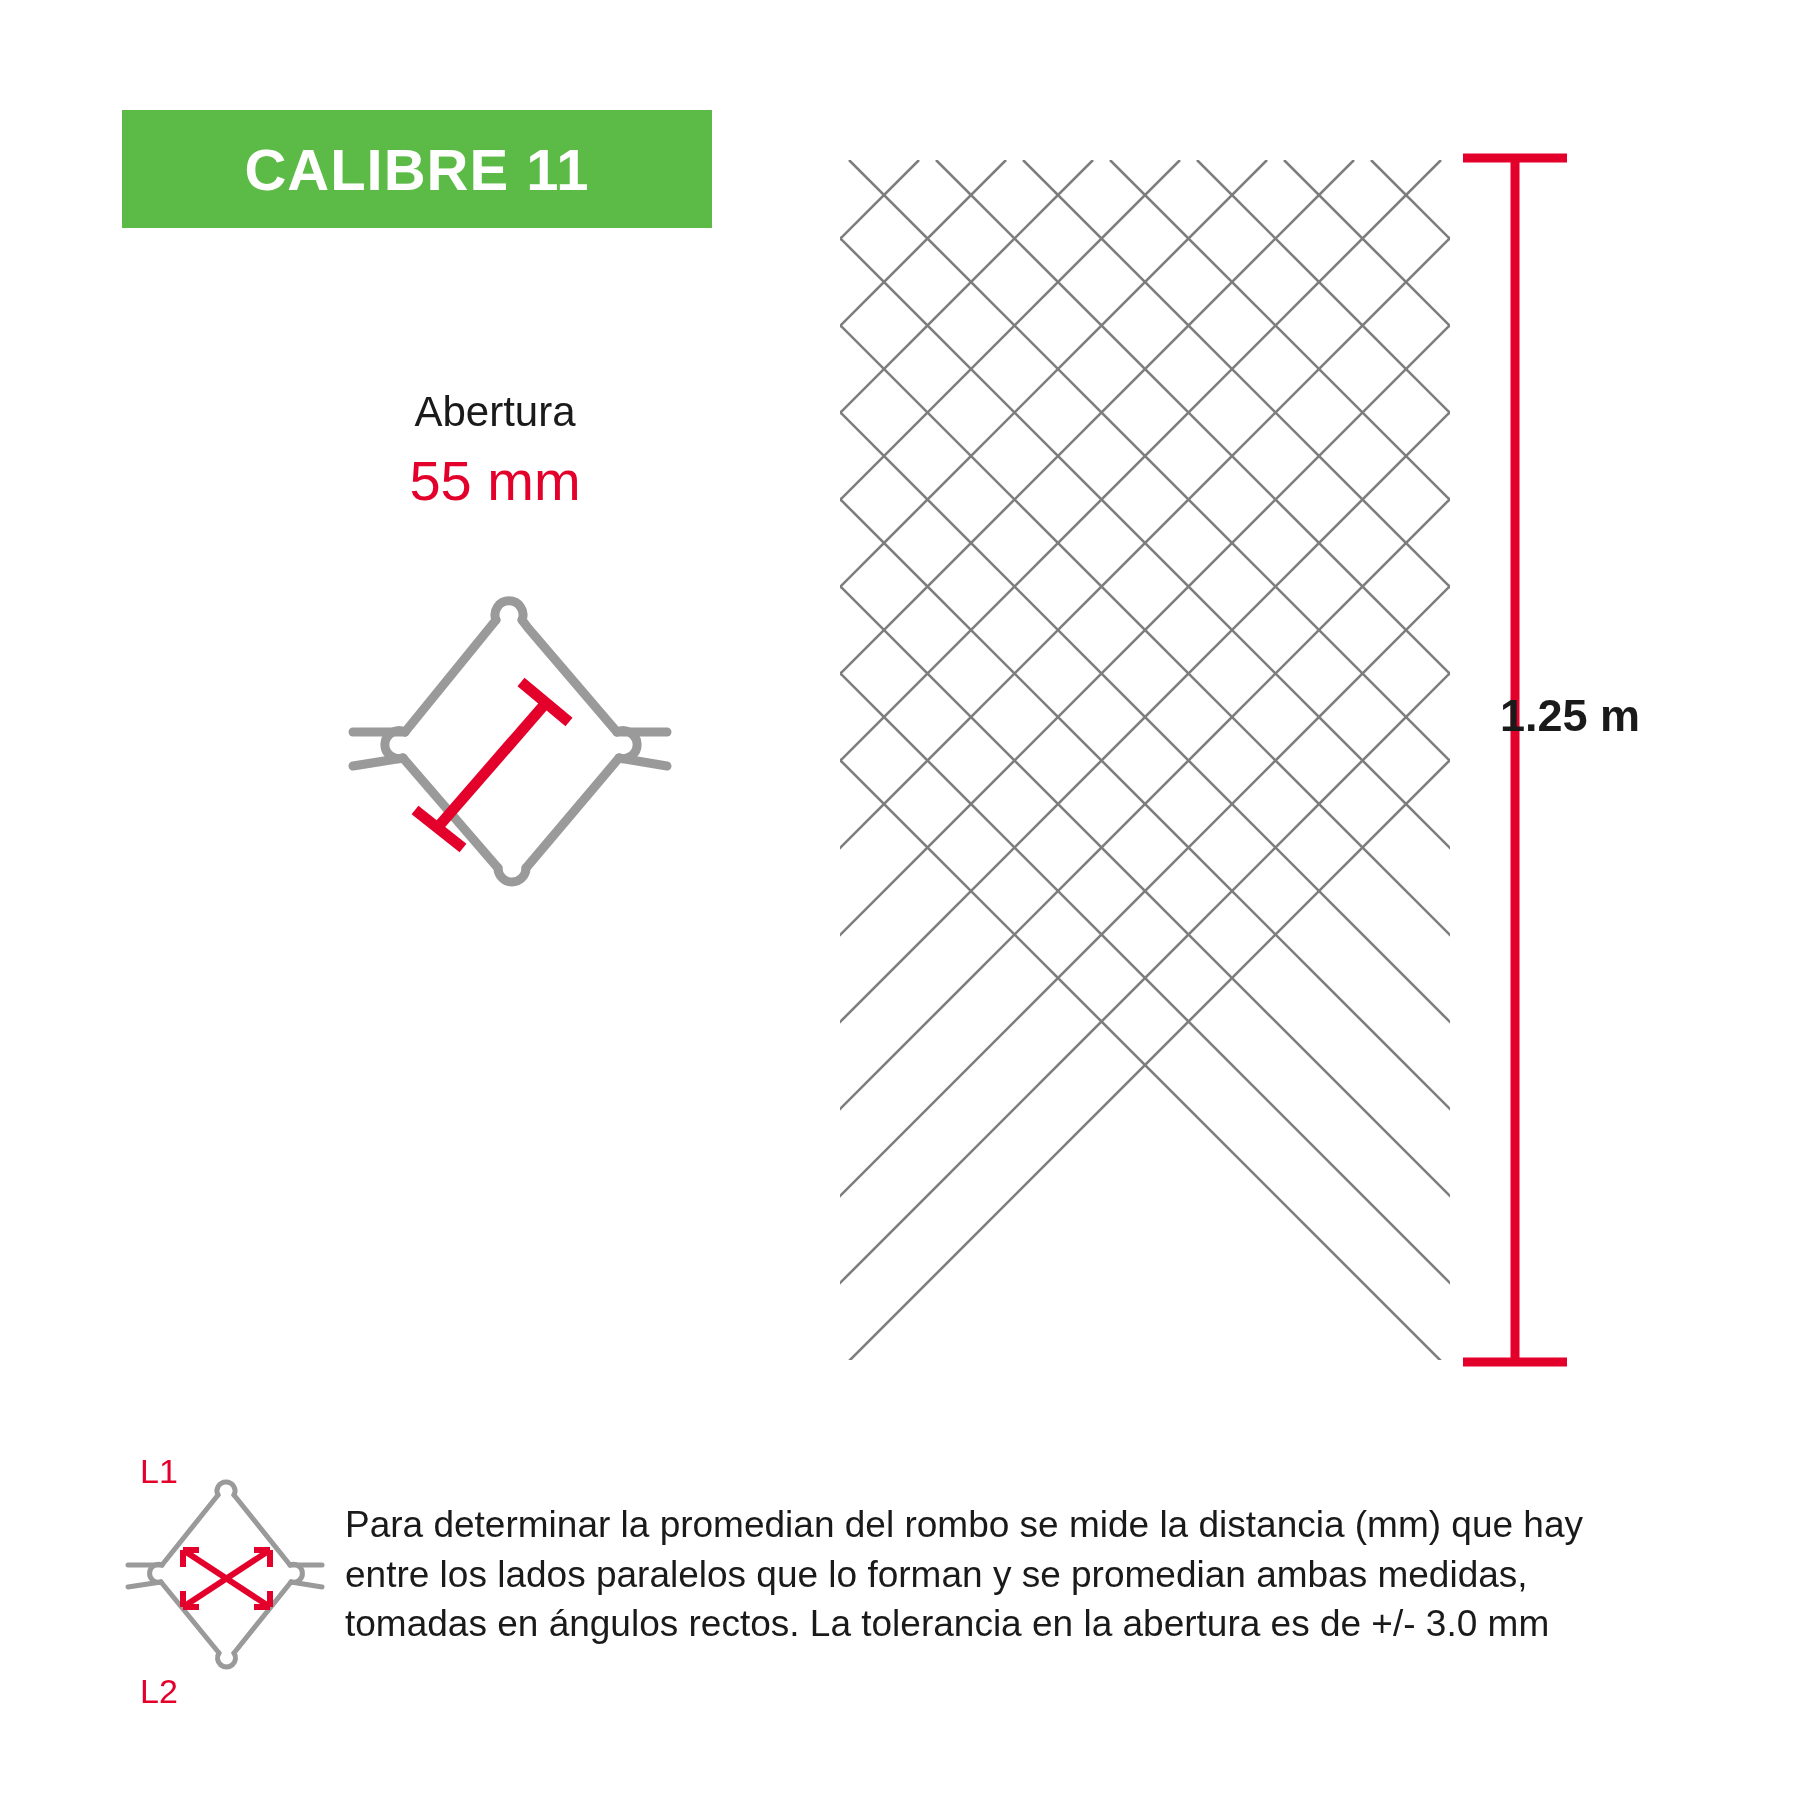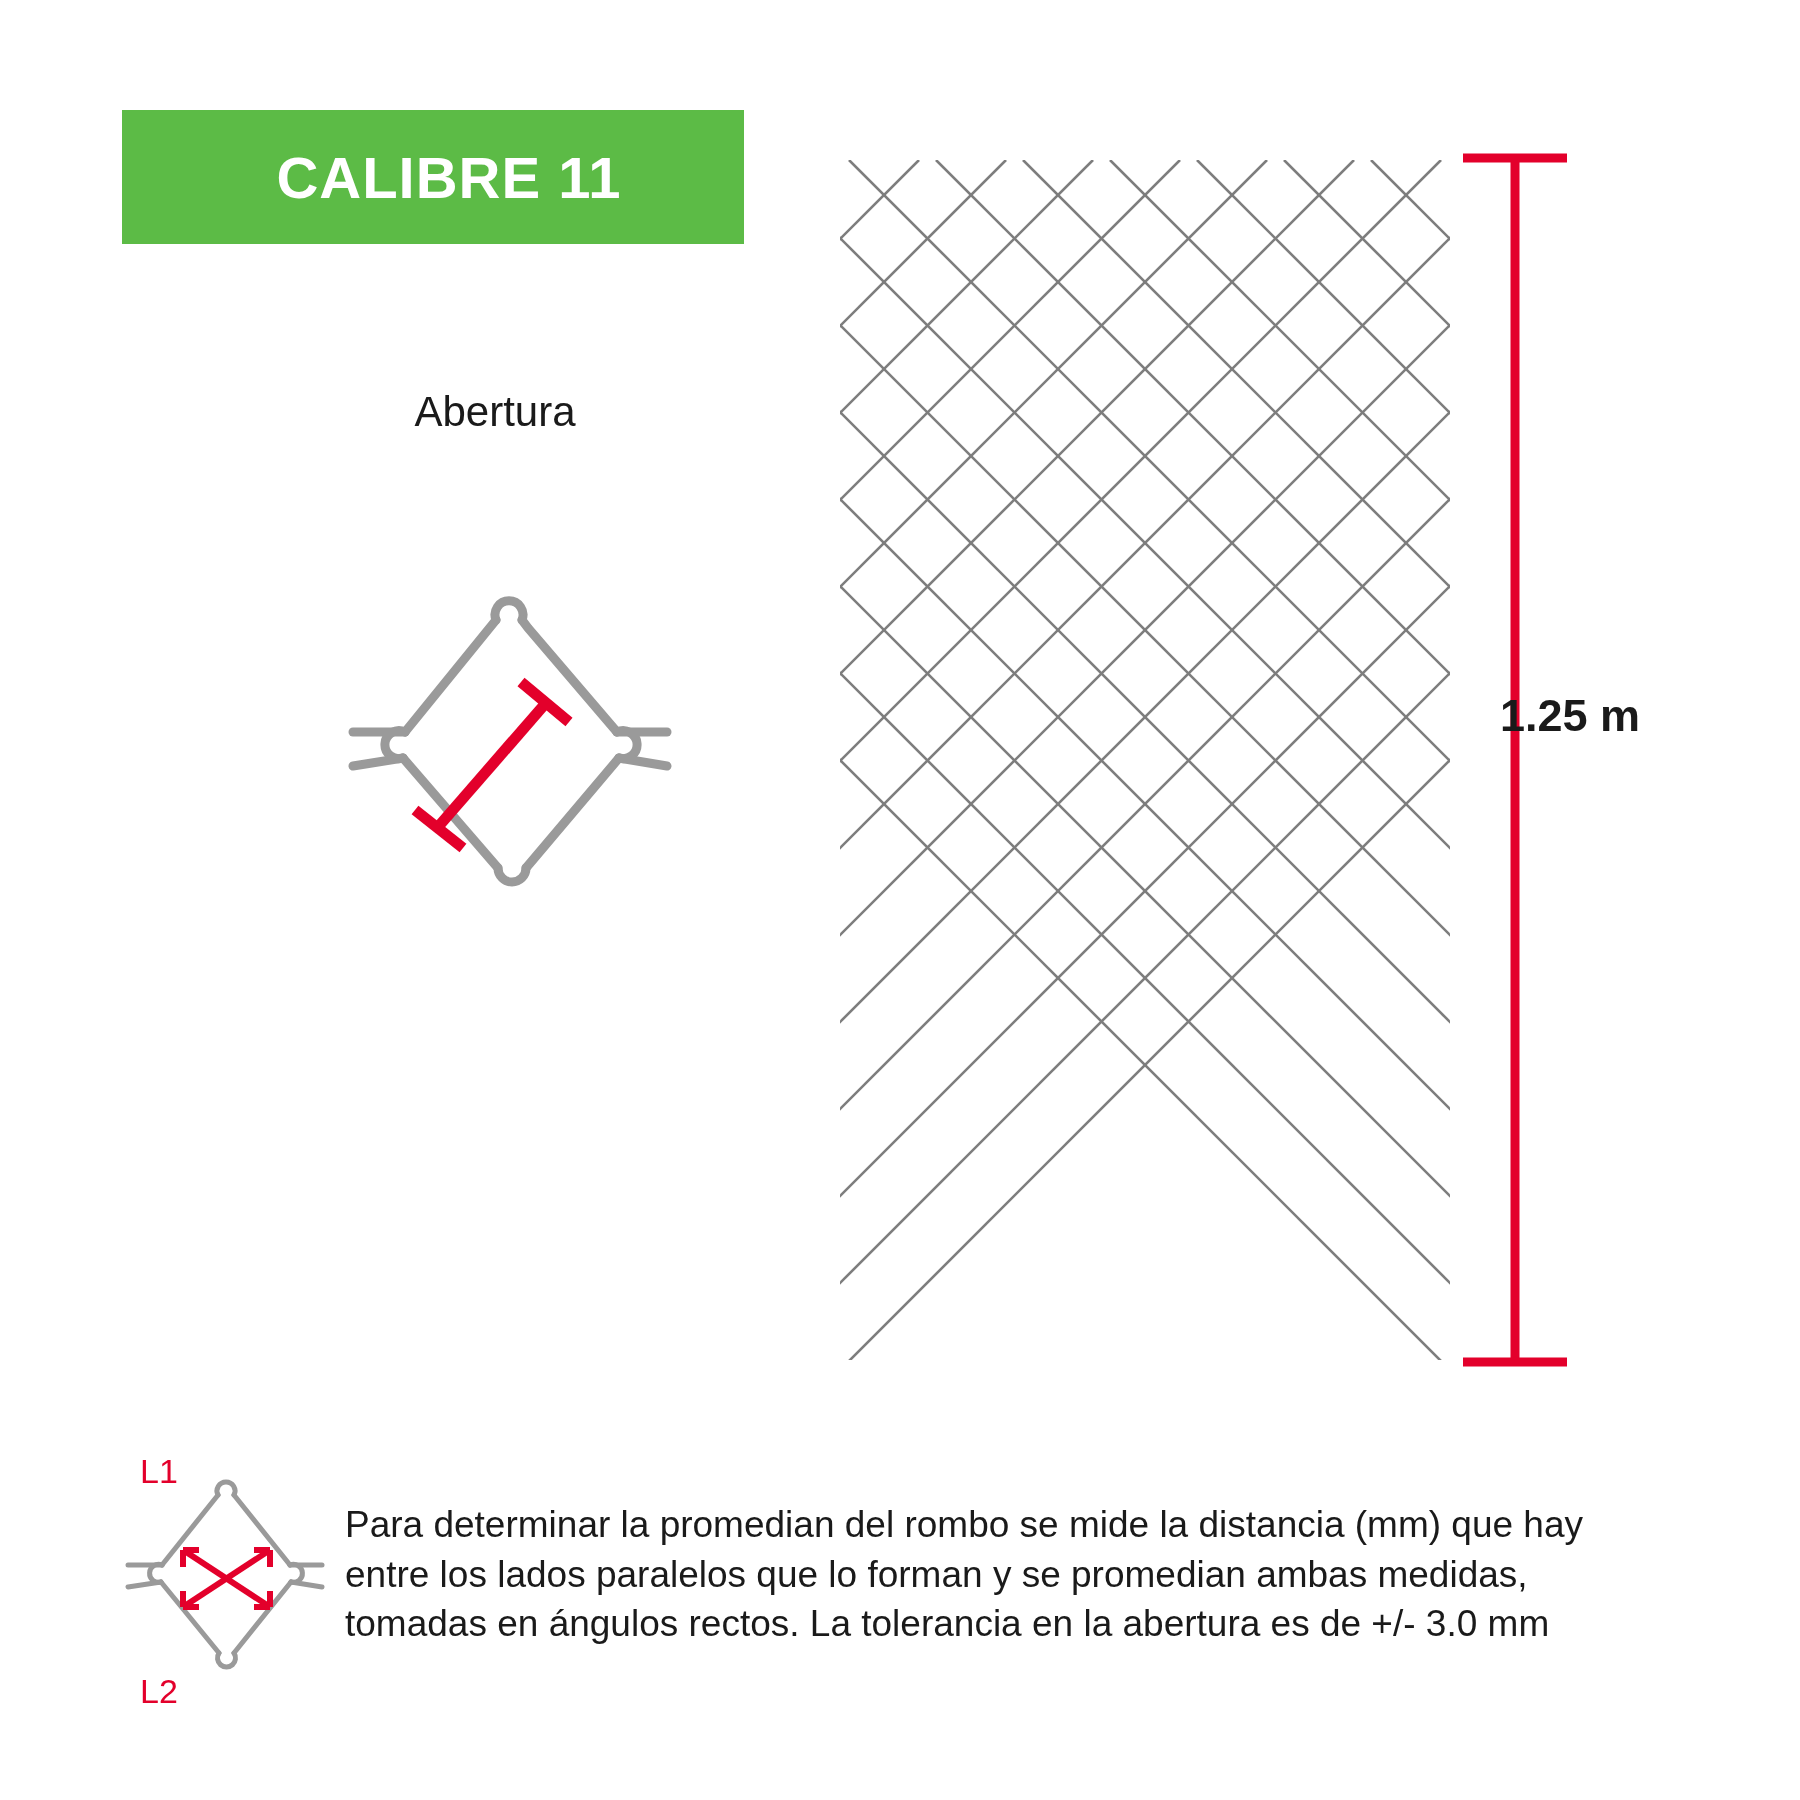--- a/index.html
+++ b/index.html
@@ -15,26 +15,25 @@
     position: relative;
     overflow: hidden;
   }
 
   
   #calibre-badge {
     position: absolute;
     left: 122px;
     top: 110px;
     width: 590px;
-    height: 134px;
+    height: 118px;
     background: #5cbb46;
     display: flex;
     align-items: center;
     justify-content: center;
-    padding-left: 32px;
   }
   #calibre-badge .badge-text {
     color: #ffffff;
     font-size: 58px;
     font-weight: bold;
     letter-spacing: 1px;
     font-family: "Liberation Sans", sans-serif;
   }
 
   
@@ -118,20 +117,21 @@
 </style>
 </head>
 <body>
 
 <div id="calibre-badge">
   <span class="badge-text">CALIBRE 11</span>
 </div>
 
 <div id="abertura-block">
   <div class="abertura-title">Abertura</div>
+  <div class="abertura-value">55 mm</div>
 </div>
 
 <svg id="detail-diamond" viewBox="0 0 330 400">
   <g fill="none" stroke="#9a9a9a" stroke-width="9" stroke-linecap="round">
 
     <path d="M151 40 a14 14 0 1 1 26 0"></path>
 
     <path d="M151 40 L60 152"></path>
     <path d="M177 40 L183 48 L272 152"></path>
 

